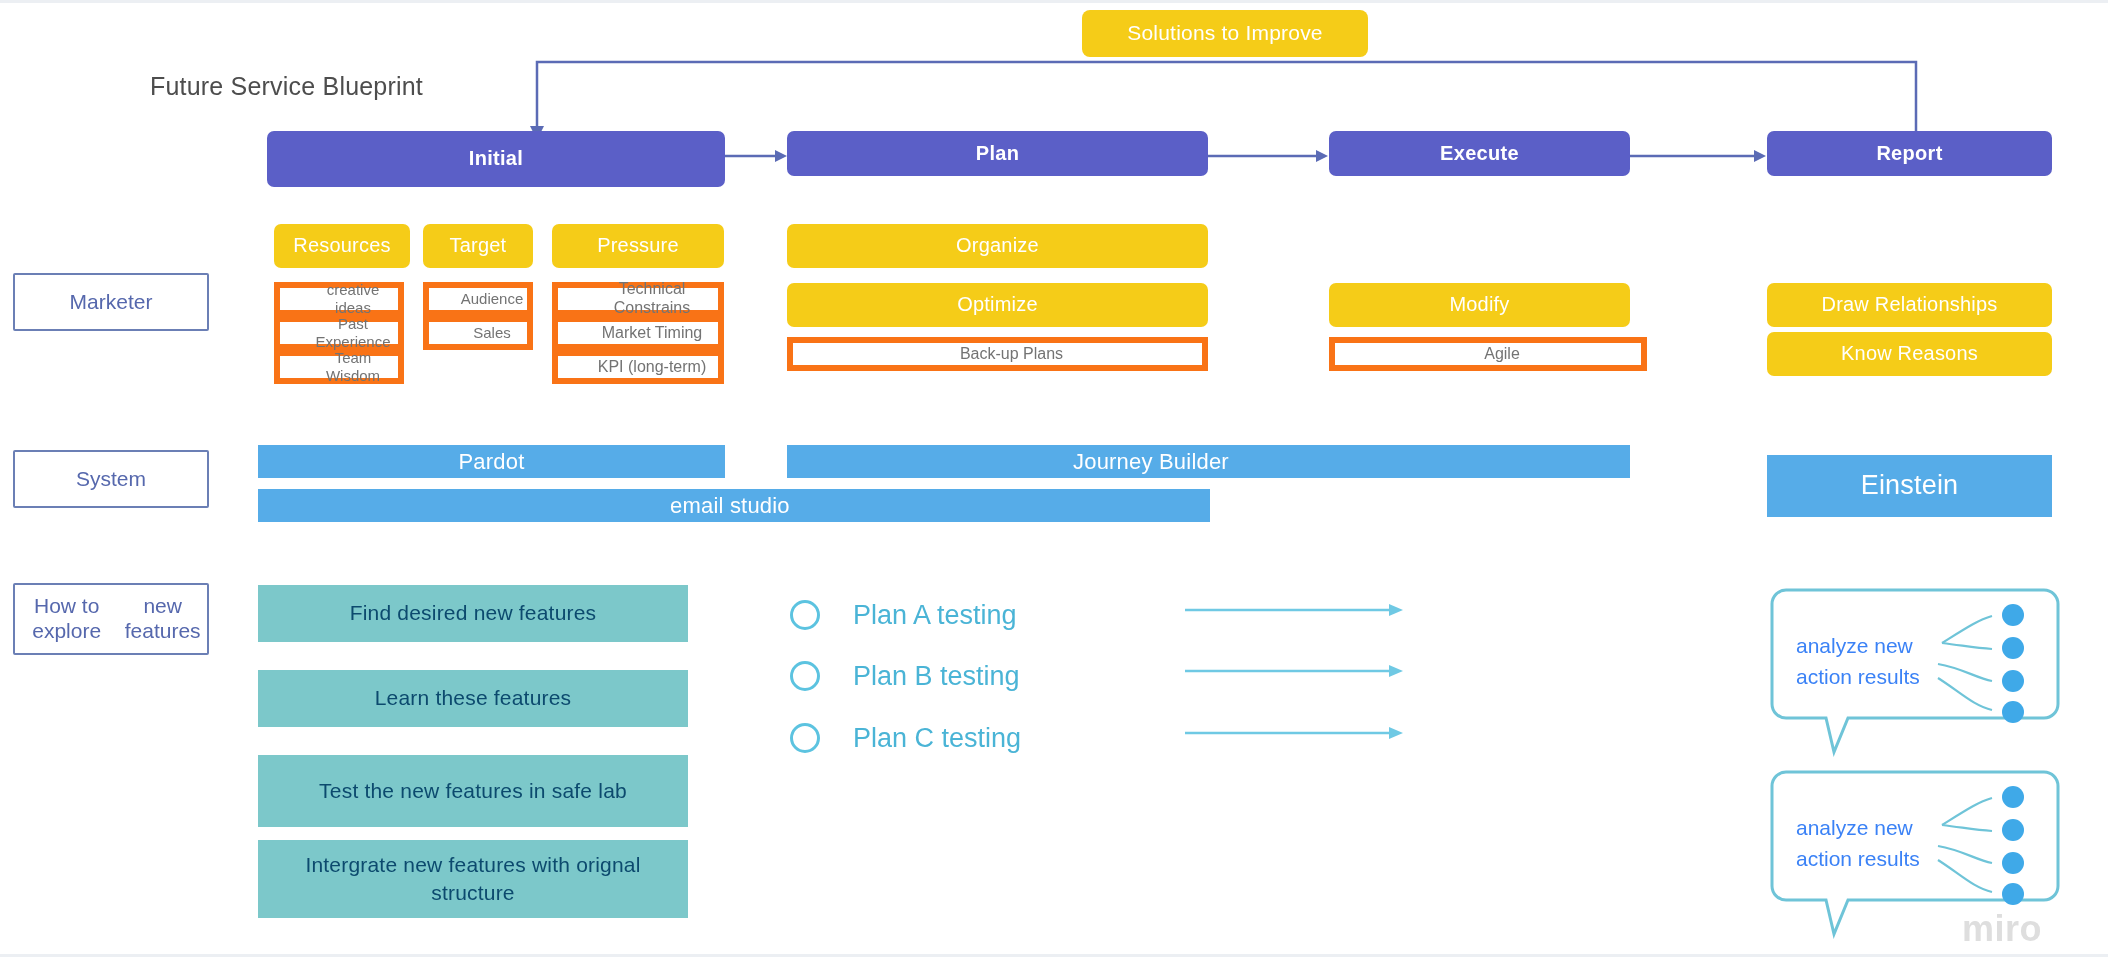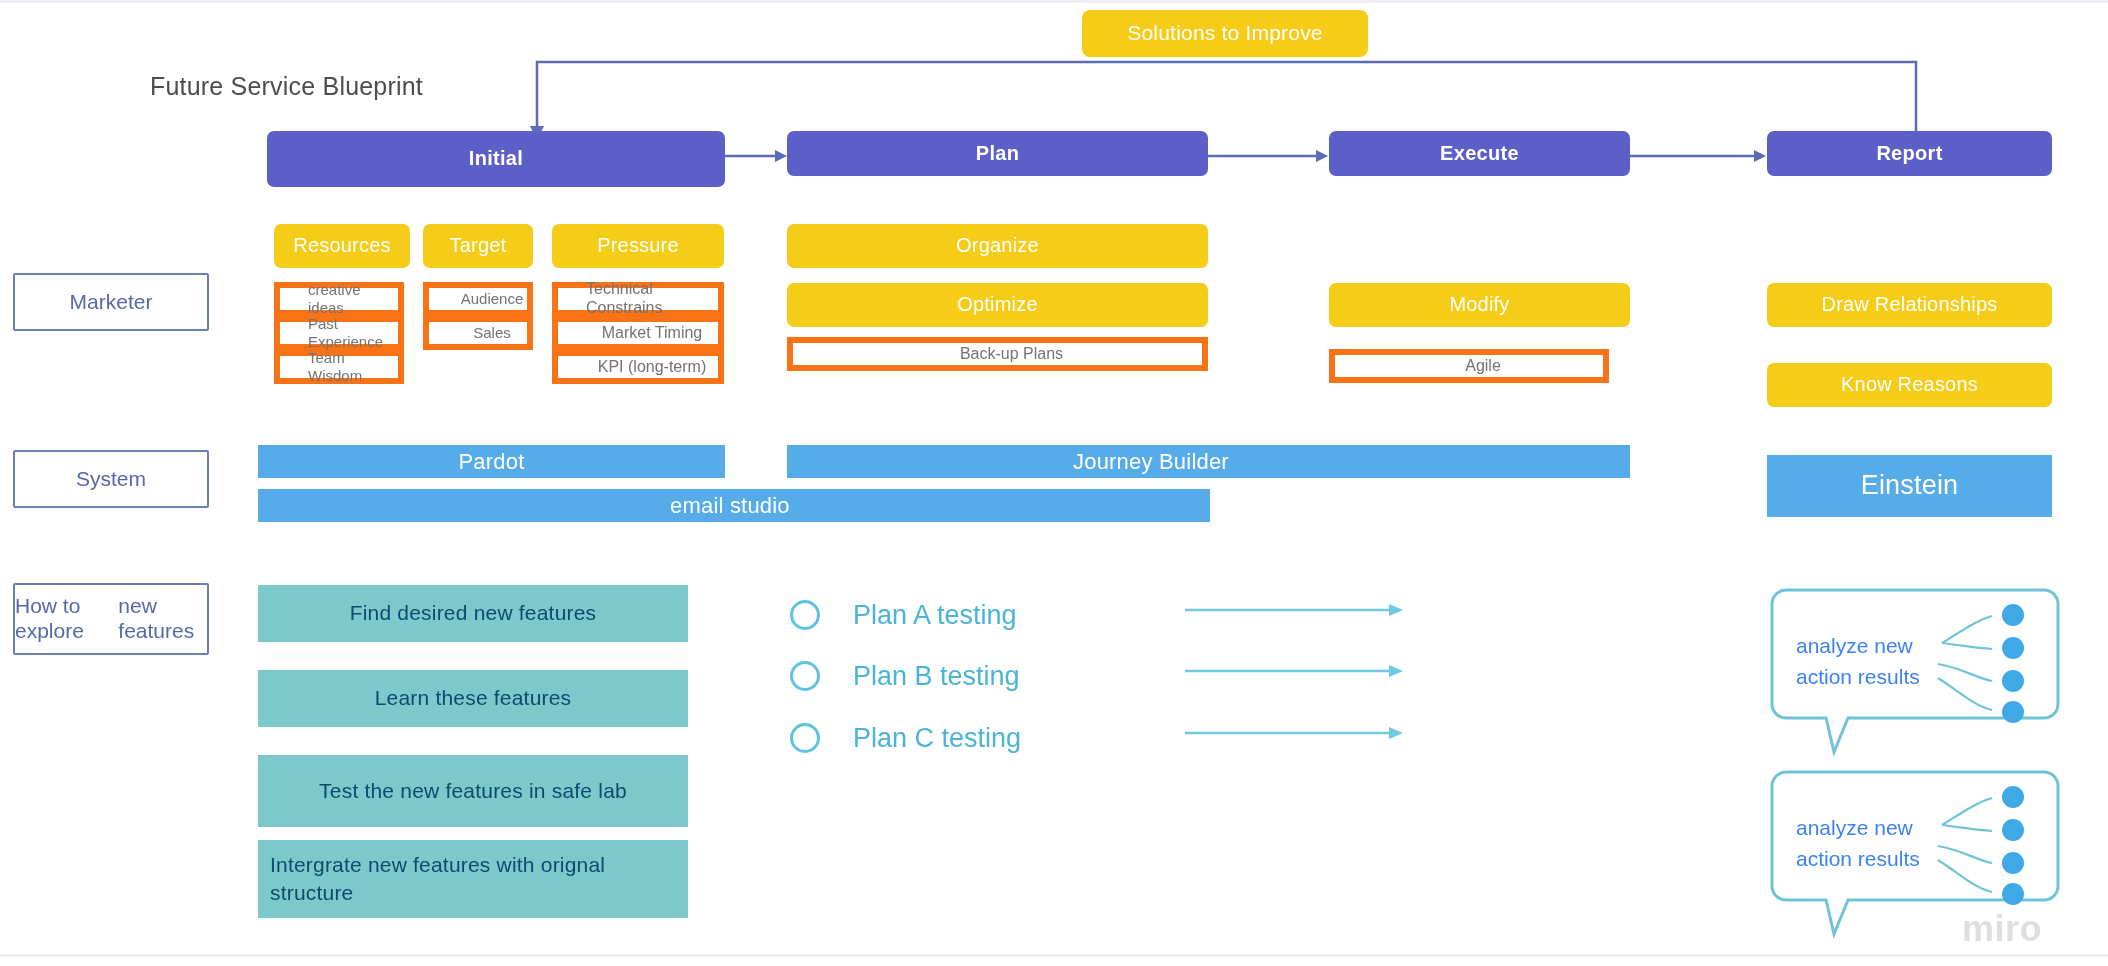--- a/index.html
+++ b/index.html
@@ -13,21 +13,21 @@
     height:966px;
     background:#ffffff;
     overflow:hidden;
   }
 
   
   .abs{position:absolute;box-sizing:border-box;}
 
   .ctr{
     display:flex;align-items:center;justify-content:center;
-    text-align:left;line-height:1.18;
+    text-align:center;line-height:1.18;
   }
 
   
   .board-title{
     font-size:25px;
     color:#4d4d4d;
     letter-spacing:.2px;
     white-space:nowrap;
   }
 
@@ -193,24 +193,24 @@
   <div class="abs ctr yellow" style="left:552px;top:224px;width:172px;height:44px;">Pressure</div>
   <div class="abs ctr ycell wide" style="left:552px;top:282px;width:172px;height:34px;">Technical Constrains</div>
   <div class="abs ctr ycell wide" style="left:552px;top:316px;width:172px;height:34px;">Market Timing</div>
   <div class="abs ctr ycell wide" style="left:552px;top:350px;width:172px;height:34px;">KPI (long-term)</div>
 
   <div class="abs ctr yellow" style="left:787px;top:224px;width:421px;height:44px;">Organize</div>
   <div class="abs ctr yellow" style="left:787px;top:283px;width:421px;height:44px;">Optimize</div>
   <div class="abs ctr ycell wide" style="left:787px;top:337px;width:421px;height:34px;">Back-up Plans</div>
 
   <div class="abs ctr yellow" style="left:1329px;top:283px;width:301px;height:44px;">Modify</div>
-  <div class="abs ctr ycell wide" style="left:1329px;top:337px;width:280px;height:34px;margin-top:12px;">Agile</div>
+  <div class="abs ctr ycell wide" style="left:1329px;top:337px;width:318px;height:34px;">Agile</div>
 
   <div class="abs ctr yellow" style="left:1767px;top:283px;width:285px;height:44px;">Draw Relationships</div>
-  <div class="abs ctr yellow" style="left:1767px;top:363px;width:285px;height:44px;">Know Reasons</div>
+  <div class="abs ctr yellow" style="left:1767px;top:332px;width:285px;height:44px;">Know Reasons</div>
 
   <div class="abs ctr sysbar" style="left:258px;top:445px;width:467px;height:33px;">Pardot</div>
   <div class="abs ctr sysbar left-ish" style="left:787px;top:445px;width:843px;height:33px;padding-left:286px;">Journey Builder</div>
   <div class="abs ctr sysbar left-ish" style="left:258px;top:489px;width:952px;height:33px;padding-left:412px;">email studio</div>
   <div class="abs ctr sysbar einstein" style="left:1767px;top:455px;width:285px;height:62px;">Einstein</div>
 
   <div class="abs ctr teal" style="left:258px;top:585px;width:430px;height:57px;">Find desired new features</div>
   <div class="abs ctr teal" style="left:258px;top:670px;width:430px;height:57px;">Learn these features</div>
   <div class="abs ctr teal" style="left:258px;top:755px;width:430px;height:72px;">Test the new features in safe lab</div>
   <div class="abs ctr teal" style="left:258px;top:840px;width:430px;height:78px;">Intergrate new features with orignal structure</div>

